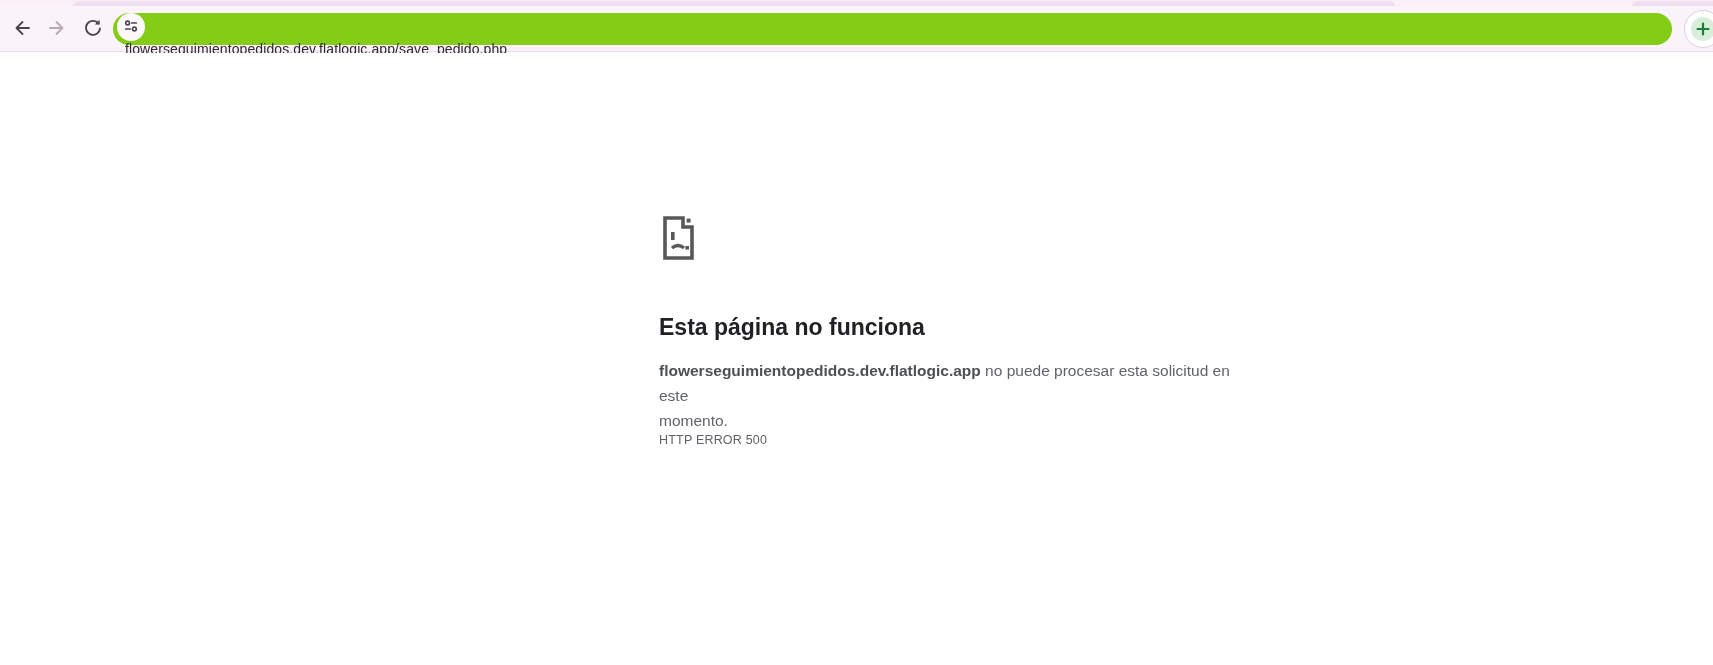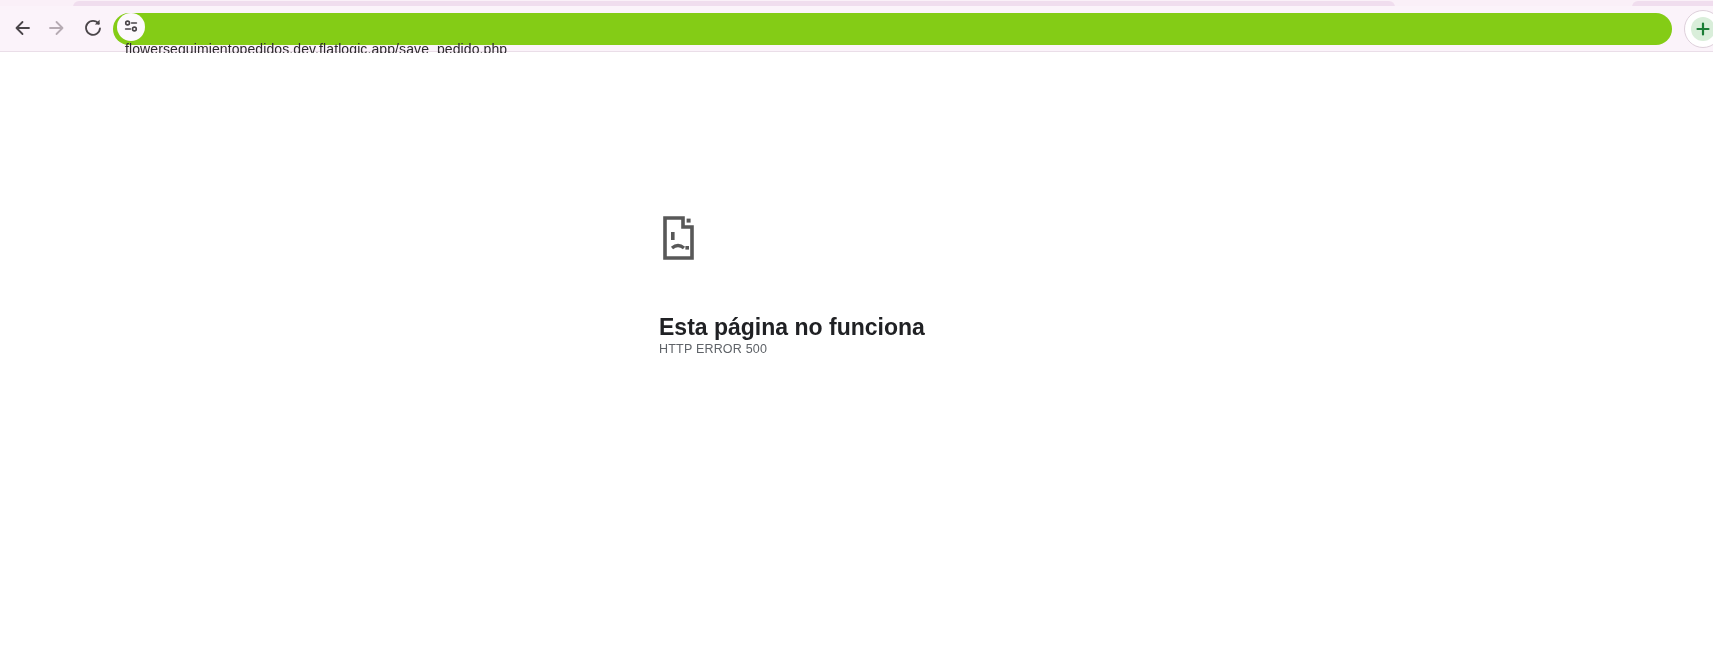--- a/index.html
+++ b/index.html
@@ -167,16 +167,20 @@
         <path d="M6 4 H24 V13 H33 V44 H6 Z" fill="none" stroke="#585858" stroke-width="3.6" stroke-linejoin="miter"></path>
         <rect x="27.6" y="4.6" width="4" height="4" fill="#585858"></rect>
         <rect x="12" y="18" width="3.6" height="8" fill="#585858"></rect>
         <path d="M13 34 Q19 29 25 34" fill="none" stroke="#585858" stroke-width="3.4"></path>
         <rect x="26.4" y="32" width="3.6" height="3.6" fill="#585858"></rect>
       </svg>
     </span>
 
     <h1 class="err-title">Esta página no funciona</h1>
 
+    <div class="err-body">
+      <div><span class="host">flowerseguimientopedidos.dev.flatlogic.app</span><span> no puede procesar esta solicitud en este</span></div>
+      <div>momento.</div>
+    </div>
 
     <div class="err-code">HTTP ERROR 500</div>
   </div>
 </div>
 
 </body></html>

